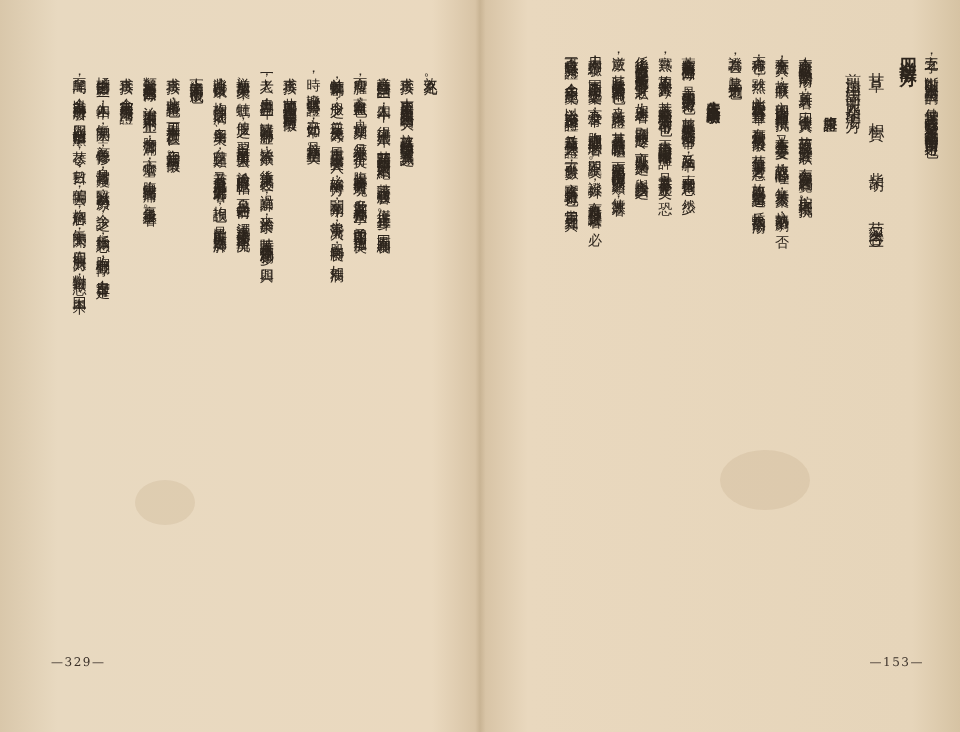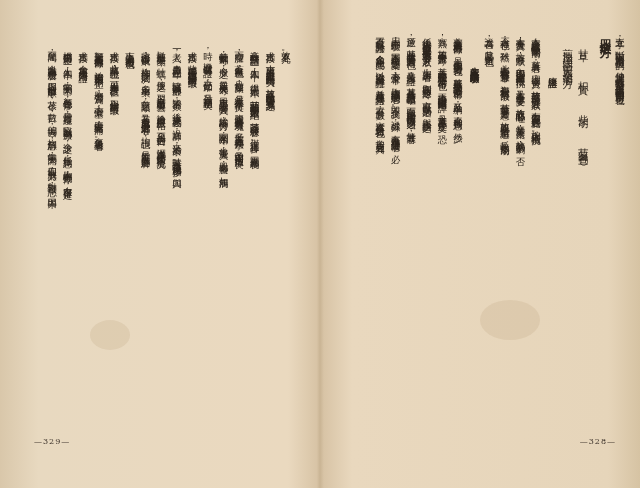--- a/index.html
+++ b/index.html
@@ -63,16 +63,16 @@
       <span class="col">否亦稀也，雖然，此方中含枳實芍藥甘草，有帶枳實芍藥散、芍藥甘草湯之方意，故腹肌之攣急急迫，反較大柴胡湯</span>
       <span class="col">證為甚，此是二者之別也。</span>
       <span class="col heading-bold indent" style="padding-top:30px;">先輩之論說治驗</span>
       <span class="col">蕉窗方意解本方條曰：是亦大柴胡湯之變方也，其腹形專結聚於心下及兩脅下，延及胸中，兩脅甚拘急，然少</span>
       <span class="col">實熱，故不用大黃黃芩，其主藥亦唯緩和心下及兩脅下也。再本論證明證候略而不詳，且文章亦不見於正文，恐</span>
       <span class="col">係後人所附会部之腹形者能領會心下脅下之狀，如上所述者，則雖四肢逆冷，亦可以此藥治之，與真少陰之四</span>
       <span class="col">逆厥，其脈狀腹候等大有不同也，又疫黃腹證，其甚者發為譫語頓嘔，而呃逆等證用陶氏散火湯之類，無寸效者，</span>
       <span class="col">用本方卻驗，固不及用呃逆之藥，心下及脅下，胸中成結硬狀態者，即不誤矣。證候外，有疫為種種之證候者，必</span>
       <span class="col">不可眩惑於見證，余多年用此藥，以治疫證及雜證，並及種種之異證，不可勝數，實稀有之驗方也，常用之可知其</span>
     </div>
-    <div class="pageno">—328—</div>
+    <div class="pageno">—153—</div>
   </div>
 
 </div>
 
 </body></html>

